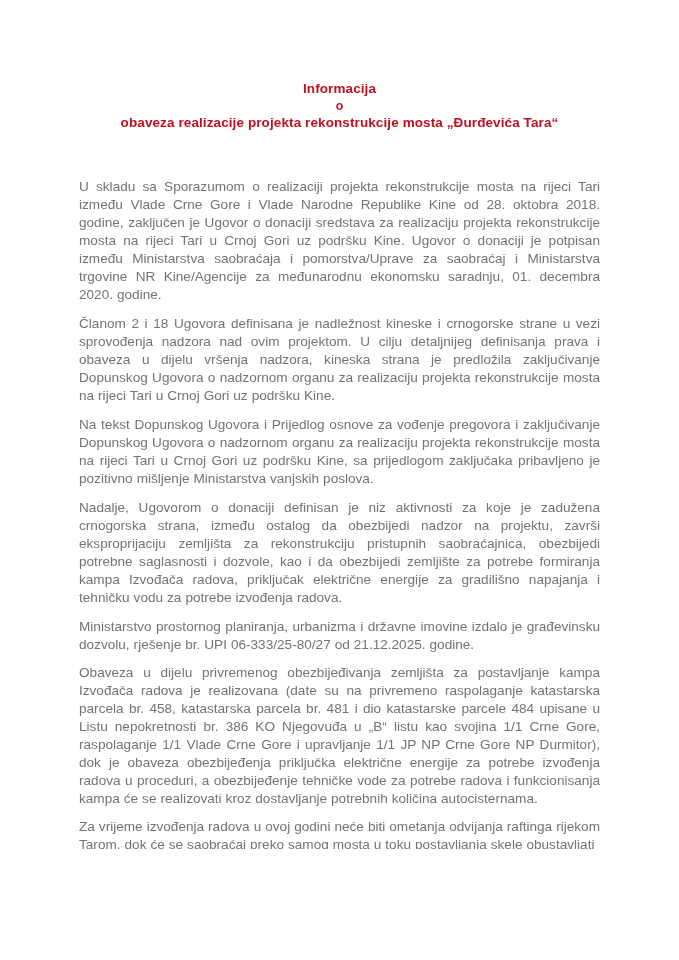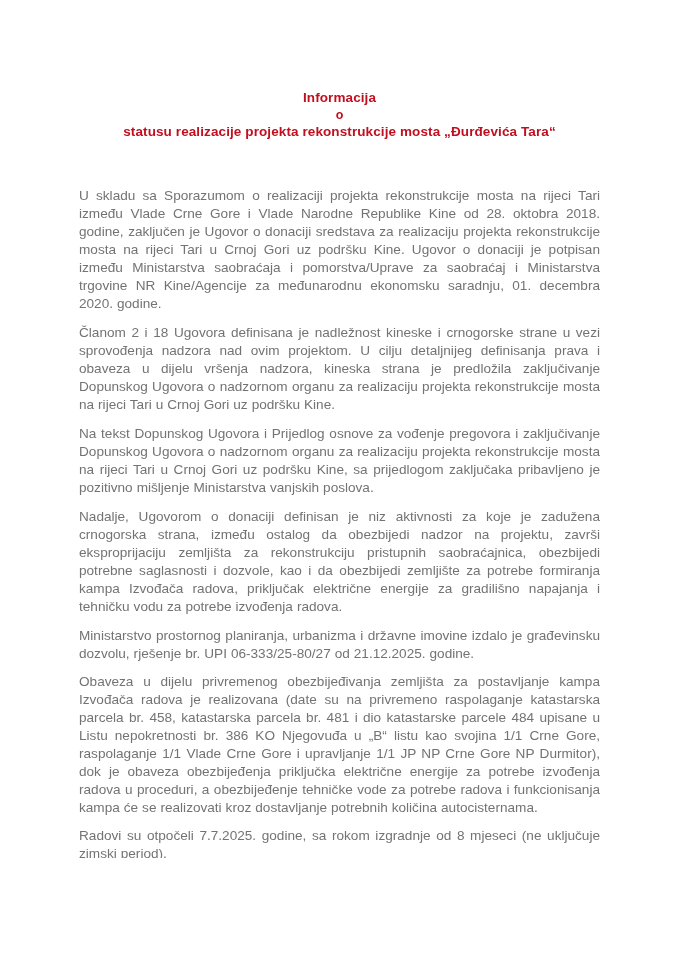--- a/index.html
+++ b/index.html
@@ -10,21 +10,21 @@
   }
   body {
     font-family: "Liberation Sans", sans-serif;
     color: #1a1a1a;
     -webkit-font-smoothing: antialiased;
   }
   .page {
     position: relative;
     width: 679px;
     height: 844px;
-    margin: 14px auto;
+    margin: 5px auto;
     background: #ffffff;
     overflow: hidden;
     box-sizing: border-box;
   }
   .content {
     position: absolute;
     left: 79px;
     top: 0;
     width: 521px;
   }
@@ -75,28 +75,27 @@
 </style>
 </head>
 <body>
 
 <div class="page">
   <div class="content">
 
     <div class="title-block">
       <span class="title-line line-main">Informacija</span>
       <span class="title-line line-o">o</span>
-      <span class="title-line line-sub">statusu realizacije projekta rekonstrukcije mosta „Ðurđevića Tara“</span>
+      <span class="title-line line-sub">obaveza realizacije projekta rekonstrukcije mosta „Ðurđevića Tara“</span>
     </div>
 
     <div class="body-block">
       <p class="para">U skladu sa Sporazumom o realizaciji projekta rekonstrukcije mosta na rijeci Tari između Vlade Crne Gore i Vlade Narodne Republike Kine od 28. oktobra 2018. godine, zaključen je Ugovor  o donaciji sredstava za realizaciju projekta rekonstrukcije mosta na rijeci Tari u Crnoj Gori uz podršku Kine. Ugovor o donaciji je potpisan između Ministarstva saobraćaja i pomorstva/Uprave za saobraćaj i Ministarstva trgovine NR Kine/Agencije za međunarodnu ekonomsku saradnju, 01. decembra 2020. godine.</p>
       <p class="para">Članom 2 i 18 Ugovora definisana je nadležnost kineske i crnogorske strane u vezi sprovođenja nadzora nad ovim projektom. U cilju detaljnijeg definisanja prava i obaveza u dijelu vršenja nadzora, kineska strana je predložila zaključivanje Dopunskog Ugovora o nadzornom organu za realizaciju projekta rekonstrukcije mosta na rijeci Tari u Crnoj Gori uz podršku Kine.</p>
       <p class="para">Na tekst Dopunskog Ugovora i Prijedlog osnove za vođenje pregovora i zaključivanje Dopunskog Ugovora o  nadzornom organu za realizaciju projekta rekonstrukcije mosta na rijeci Tari u Crnoj Gori uz podršku Kine, sa prijedlogom zaključaka pribavljeno je pozitivno mišljenje Ministarstva vanjskih poslova.</p>
       <p class="para">Nadalje, Ugovorom o donaciji definisan je niz aktivnosti za koje je zadužena crnogorska strana, između ostalog da obezbijedi nadzor na projektu, završi eksproprijaciju zemljišta za rekonstrukciju pristupnih saobraćajnica, obezbijedi potrebne saglasnosti i dozvole, kao i da obezbijedi zemljište za potrebe formiranja kampa Izvođača radova, priključak električne energije za gradilišno napajanja i tehničku vodu za potrebe izvođenja radova.</p>
       <p class="para tight">Ministarstvo prostornog planiranja, urbanizma i državne imovine izdalo je građevinsku dozvolu, rješenje br. UPI 06-333/25-80/27 od 21.12.2025. godine.</p>
       <p class="para tight">Obaveza u dijelu privremenog obezbijeđivanja zemljišta za postavljanje kampa Izvođača radova je realizovana (date su na privremeno raspolaganje katastarska parcela br. 458, katastarska parcela br. 481 i dio katastarske parcele 484 upisane u Listu nepokretnosti br. 386 KO Njegovuđa u „B“ listu kao svojina 1/1 Crne Gore, raspolaganje 1/1 Vlade Crne Gore i upravljanje 1/1 JP NP Crne Gore NP Durmitor), dok je obaveza obezbijeđenja priključka električne energije za potrebe izvođenja radova u proceduri, a obezbijeđenje tehničke vode za potrebe radova i funkcionisanja kampa će se realizovati kroz dostavljanje potrebnih količina autocisternama.</p>
-      <p class="para tight">Radovi su otpočeli 7.7.2025. godine, sa rokom izgradnje od 8 mjeseci (ne uključuje zimski period).</p>
       <p class="para tight">Za vrijeme izvođenja radova u ovoj godini neće biti ometanja odvijanja raftinga rijekom Tarom, dok će se saobraćaj preko samog mosta u toku postavljanja skele obustavljati</p>
     </div>
 
   </div>
 </div>
 
 </body></html>

